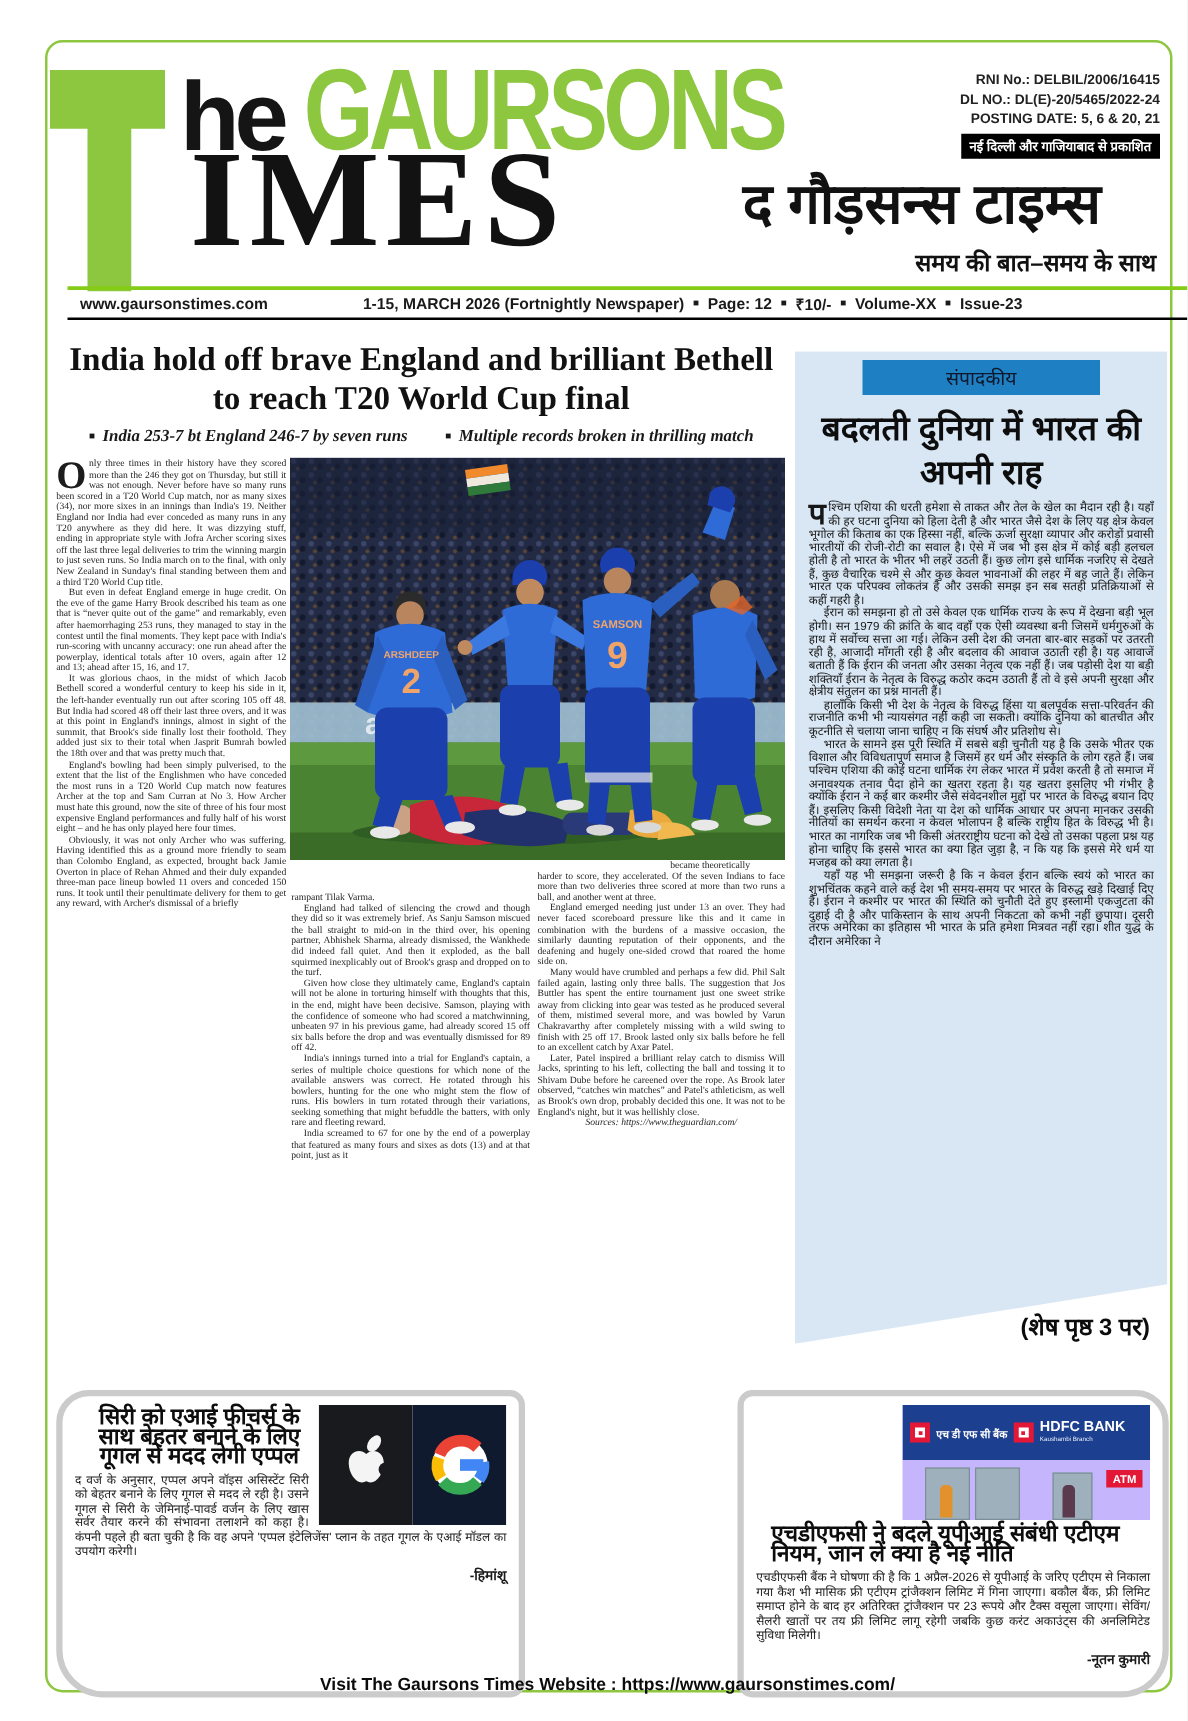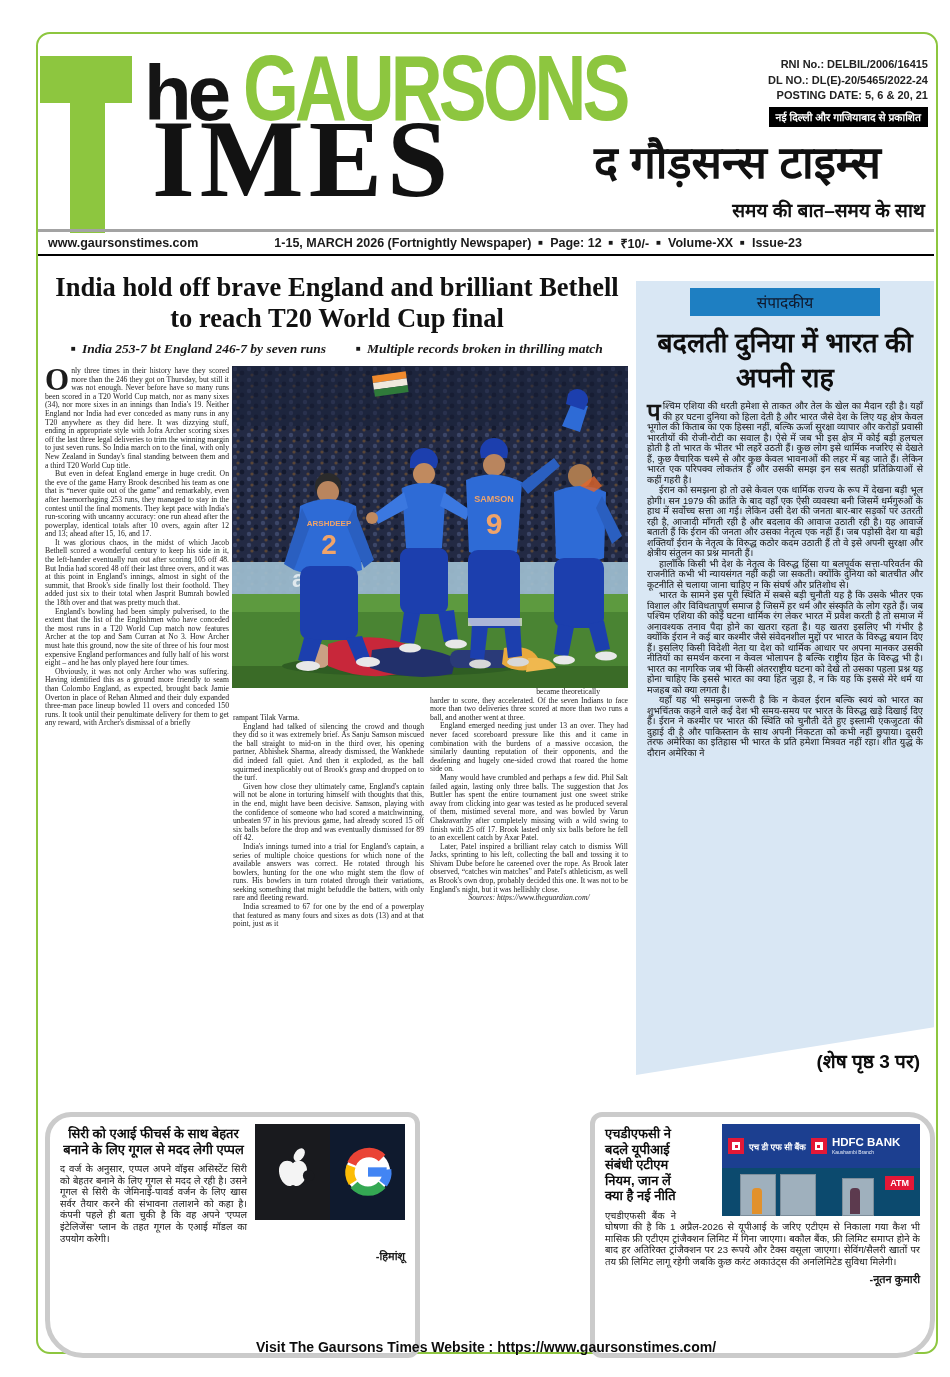--- a/index.html
+++ b/index.html
@@ -12,21 +12,21 @@
   .t-stem{left:70px;top:56px;width:35px;height:177px;background:#8dc63f;}
   .m-he{left:144px;top:48px;font-size:78px;font-weight:bold;letter-spacing:-4px;color:#151515;}
   .m-gaursons{left:243px;top:36px;font-size:92px;font-weight:bold;color:#8dc63f;letter-spacing:-5px;
               transform:scaleX(.78);transform-origin:left top;white-space:nowrap;}
   .m-imes{left:152px;top:104px;font-family:"Liberation Serif",serif;font-size:110px;font-weight:bold;
           letter-spacing:5px;color:#121212;line-height:1;}
   .m-hindi{left:545px;top:130px;width:385px;text-align:center;font-size:45px;font-weight:bold;color:#111;white-space:nowrap;}
   .m-tagline{left:545px;top:197px;width:380px;text-align:right;font-size:19px;font-weight:bold;color:#111;}
   .rni{left:660px;top:57px;width:268px;text-align:right;font-size:11px;font-weight:bold;line-height:15.5px;color:#222;}
   .pubbox{top:107px;right:22px;background:#000;color:#fff;font-size:10.5px;font-weight:bold;padding:3px 7px;}
-  .dateline{left:38px;top:229px;width:896px;border-top:3px solid #a3a3a3;border-bottom:2px solid #000;
+  .dateline{left:54px;top:229px;width:896px;border-top:3px solid #84cc16;border-bottom:2px solid #000;
             height:22px;display:flex;align-items:center;font-weight:bold;font-size:12.5px;}
   .dateline .site{margin-left:10px;}
   .dateline .mid{margin:0 auto;display:flex;align-items:center;gap:7px;}
   .sq{font-size:8px;position:relative;top:-1px;}
   
   .headline{left:48px;top:272px;width:578px;text-align:center;font-family:"Liberation Serif",serif;
             font-size:26.5px;line-height:1.17;font-weight:bold;color:#111;}
   .subheads{left:48px;top:341px;width:578px;display:flex;justify-content:center;gap:30px;
             font-family:"Liberation Serif",serif;font-style:italic;font-weight:bold;font-size:13.5px;color:#191919;}
   .subheads .sq{font-style:normal;margin-right:6px;top:-2px;}
@@ -48,28 +48,28 @@
   .edit-title{font-size:27px;font-weight:bold;text-align:center;line-height:1.28;margin:10px 8px 6px;color:#0d0d0d;}
   .edit-body{margin:4px 11px;font-size:9.3px;line-height:10.5px;text-align:justify;color:#161616;}
   .edit-body p{margin:0;text-indent:12px;}
   .edit-body p.noind{text-indent:0;}
   .dropcap-hi{float:left;font-weight:bold;font-size:24px;line-height:21px;padding-right:2px;}
   .continued{left:690px;top:1048px;width:230px;text-align:right;font-weight:bold;font-size:19px;color:#0c0c0c;}
   
   .gbox{border:5px solid #cbcbcb;background:#fff;padding:7px 10px;overflow:hidden;}
   .box1{left:45px;top:1112px;width:345px;height:222px;border-radius:26px 12px 12px 38px;}
   .box3{left:590px;top:1112px;width:315px;height:222px;border-radius:12px 26px 38px 12px;}
-  .boxhead{font-weight:bold;font-size:13px;line-height:15.5px;text-align:center;color:#0d0d0d;margin:2px 0 6px;}
+  .boxhead{font-weight:bold;font-size:18px;line-height:15.5px;text-align:center;color:#0d0d0d;margin:2px 12px 6px;}
   .boxbody{font-size:9.6px;line-height:11.6px;text-align:justify;color:#1b1b1b;}
   .byline{text-align:right;font-weight:bold;font-size:11px;margin-top:4px;}
   .miniimg{float:right;margin:0 0 4px 8px;overflow:hidden;}
   .img-apple{width:150px;height:96px;display:flex;}
   .img-apple .half-a{width:50%;background:#191a1e;display:flex;align-items:center;justify-content:center;}
   .img-apple .half-g{width:50%;background:#0f1a2e;display:flex;align-items:center;justify-content:center;}
-  .img-hdfc{width:198px;height:92px;background:#0c4a6e;position:relative;margin-left:46px;}
+  .img-hdfc{width:198px;height:92px;background:#c4b5fd;position:relative;margin-left:46px;}
   .hdfc-sign{position:absolute;left:0;top:0;width:100%;height:44px;background:#1c3f90;display:flex;align-items:center;gap:5px;padding:0 6px;box-sizing:border-box;}
   .hdfc-logo{width:16px;height:16px;background:#e31837;display:flex;align-items:center;justify-content:center;flex:none;}
   .hdfc-logo i{display:block;width:8px;height:8px;background:#fff;position:relative;}
   .hdfc-logo i::after{content:"";position:absolute;left:2.5px;top:2.5px;width:3px;height:3px;background:#e31837;}
   .hdfc-hi{color:#fff;font-size:8.5px;font-weight:bold;white-space:nowrap;}
   .hdfc-en{color:#fff;font-weight:bold;font-size:11.5px;line-height:1;white-space:nowrap;}
   .hdfc-branch{color:#e8eef9;font-size:5px;}
   .hdfc-lower{position:absolute;top:44px;left:0;width:100%;height:48px;}
   .hdfc-door{position:absolute;background:#9fb0bd;border:1px solid #7d8e9b;}
   .atm-badge{position:absolute;right:6px;top:52px;background:#e31837;color:#fff;font-weight:bold;font-size:9px;padding:2px 5px;}

